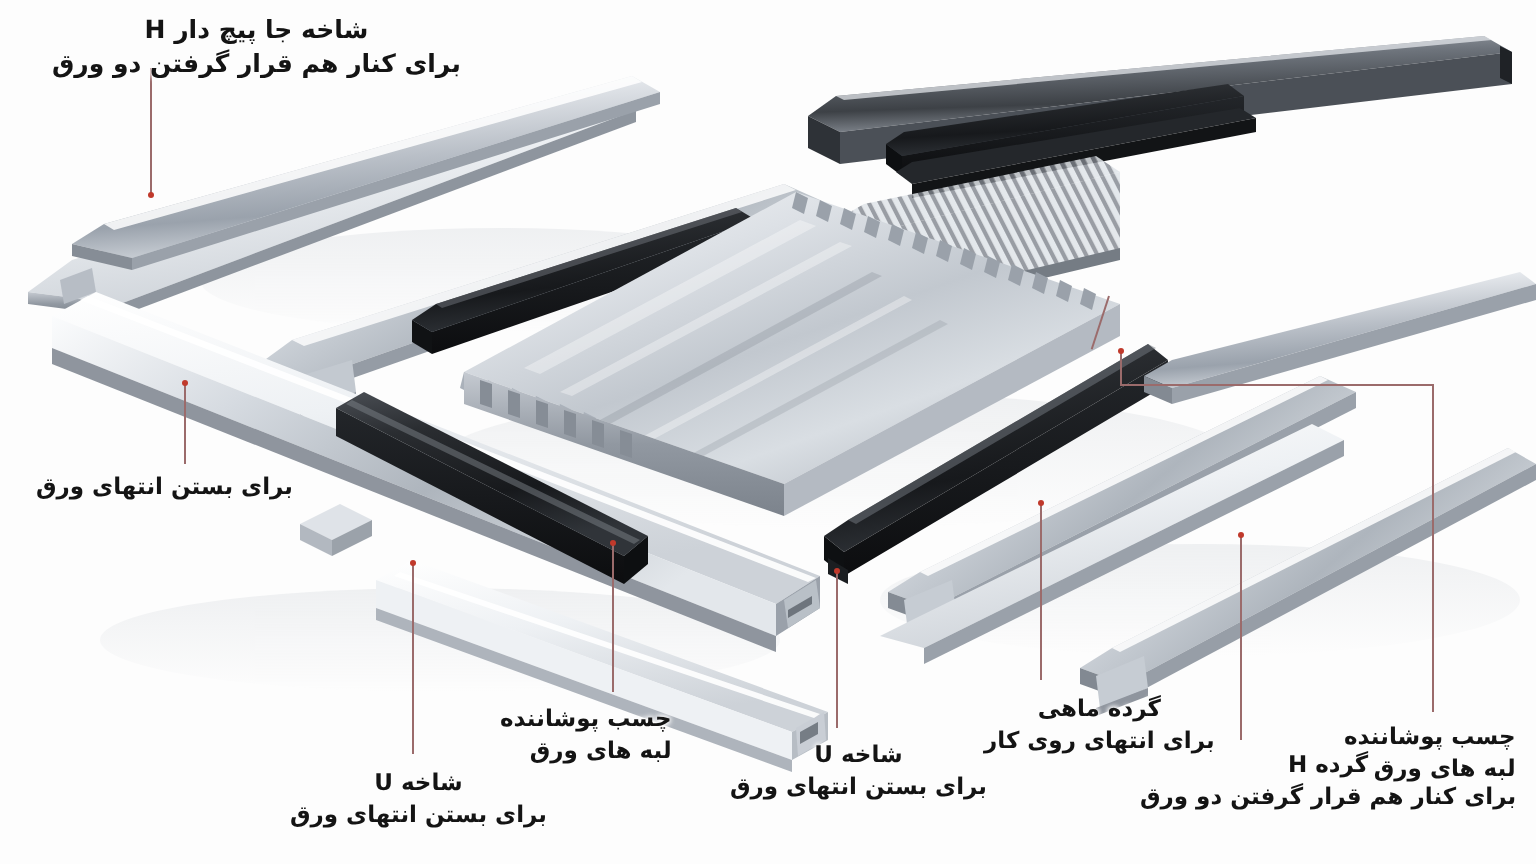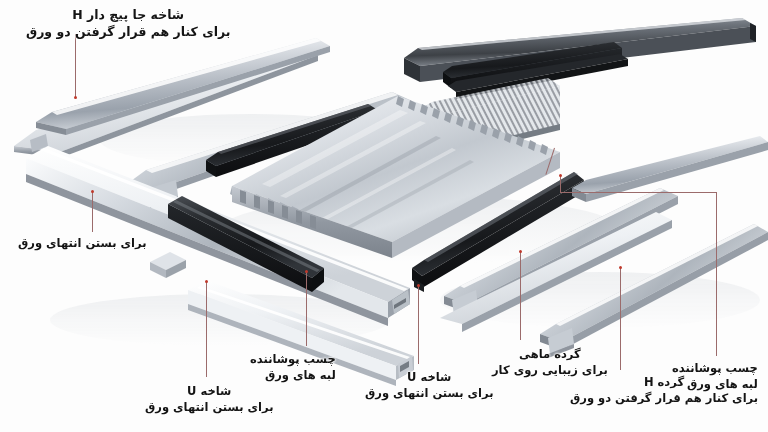--- a/index.html
+++ b/index.html
@@ -360,21 +360,21 @@
     <span class="l2">لبه های ورق</span>
   </div>
 
   <div class="callout" style="left:365px;top:370px;font-size:11.5px;">
     <span class="l1">شاخه U</span>
     <span class="l2">برای بستن انتهای ورق</span>
   </div>
 
   <div class="callout" style="left:492px;top:347px;font-size:11.5px;">
     <span class="l1">گرده ماهی</span>
-    <span class="l2">برای زیبایی روی کار</span>
+    <span class="l2">برای انتهای روی کار</span>
   </div>
 
   <div class="callout" style="left:570px;top:375px;font-size:11.5px;">
     <span class="l1">گرده H</span>
     <span class="l2">برای کنار هم قرار گرفتن دو ورق</span>
   </div>
 
   <div class="callout" style="left:672px;top:361px;font-size:11.5px;">
     <span class="l1">چسب پوشاننده</span>
     <span class="l2">لبه های ورق</span>

